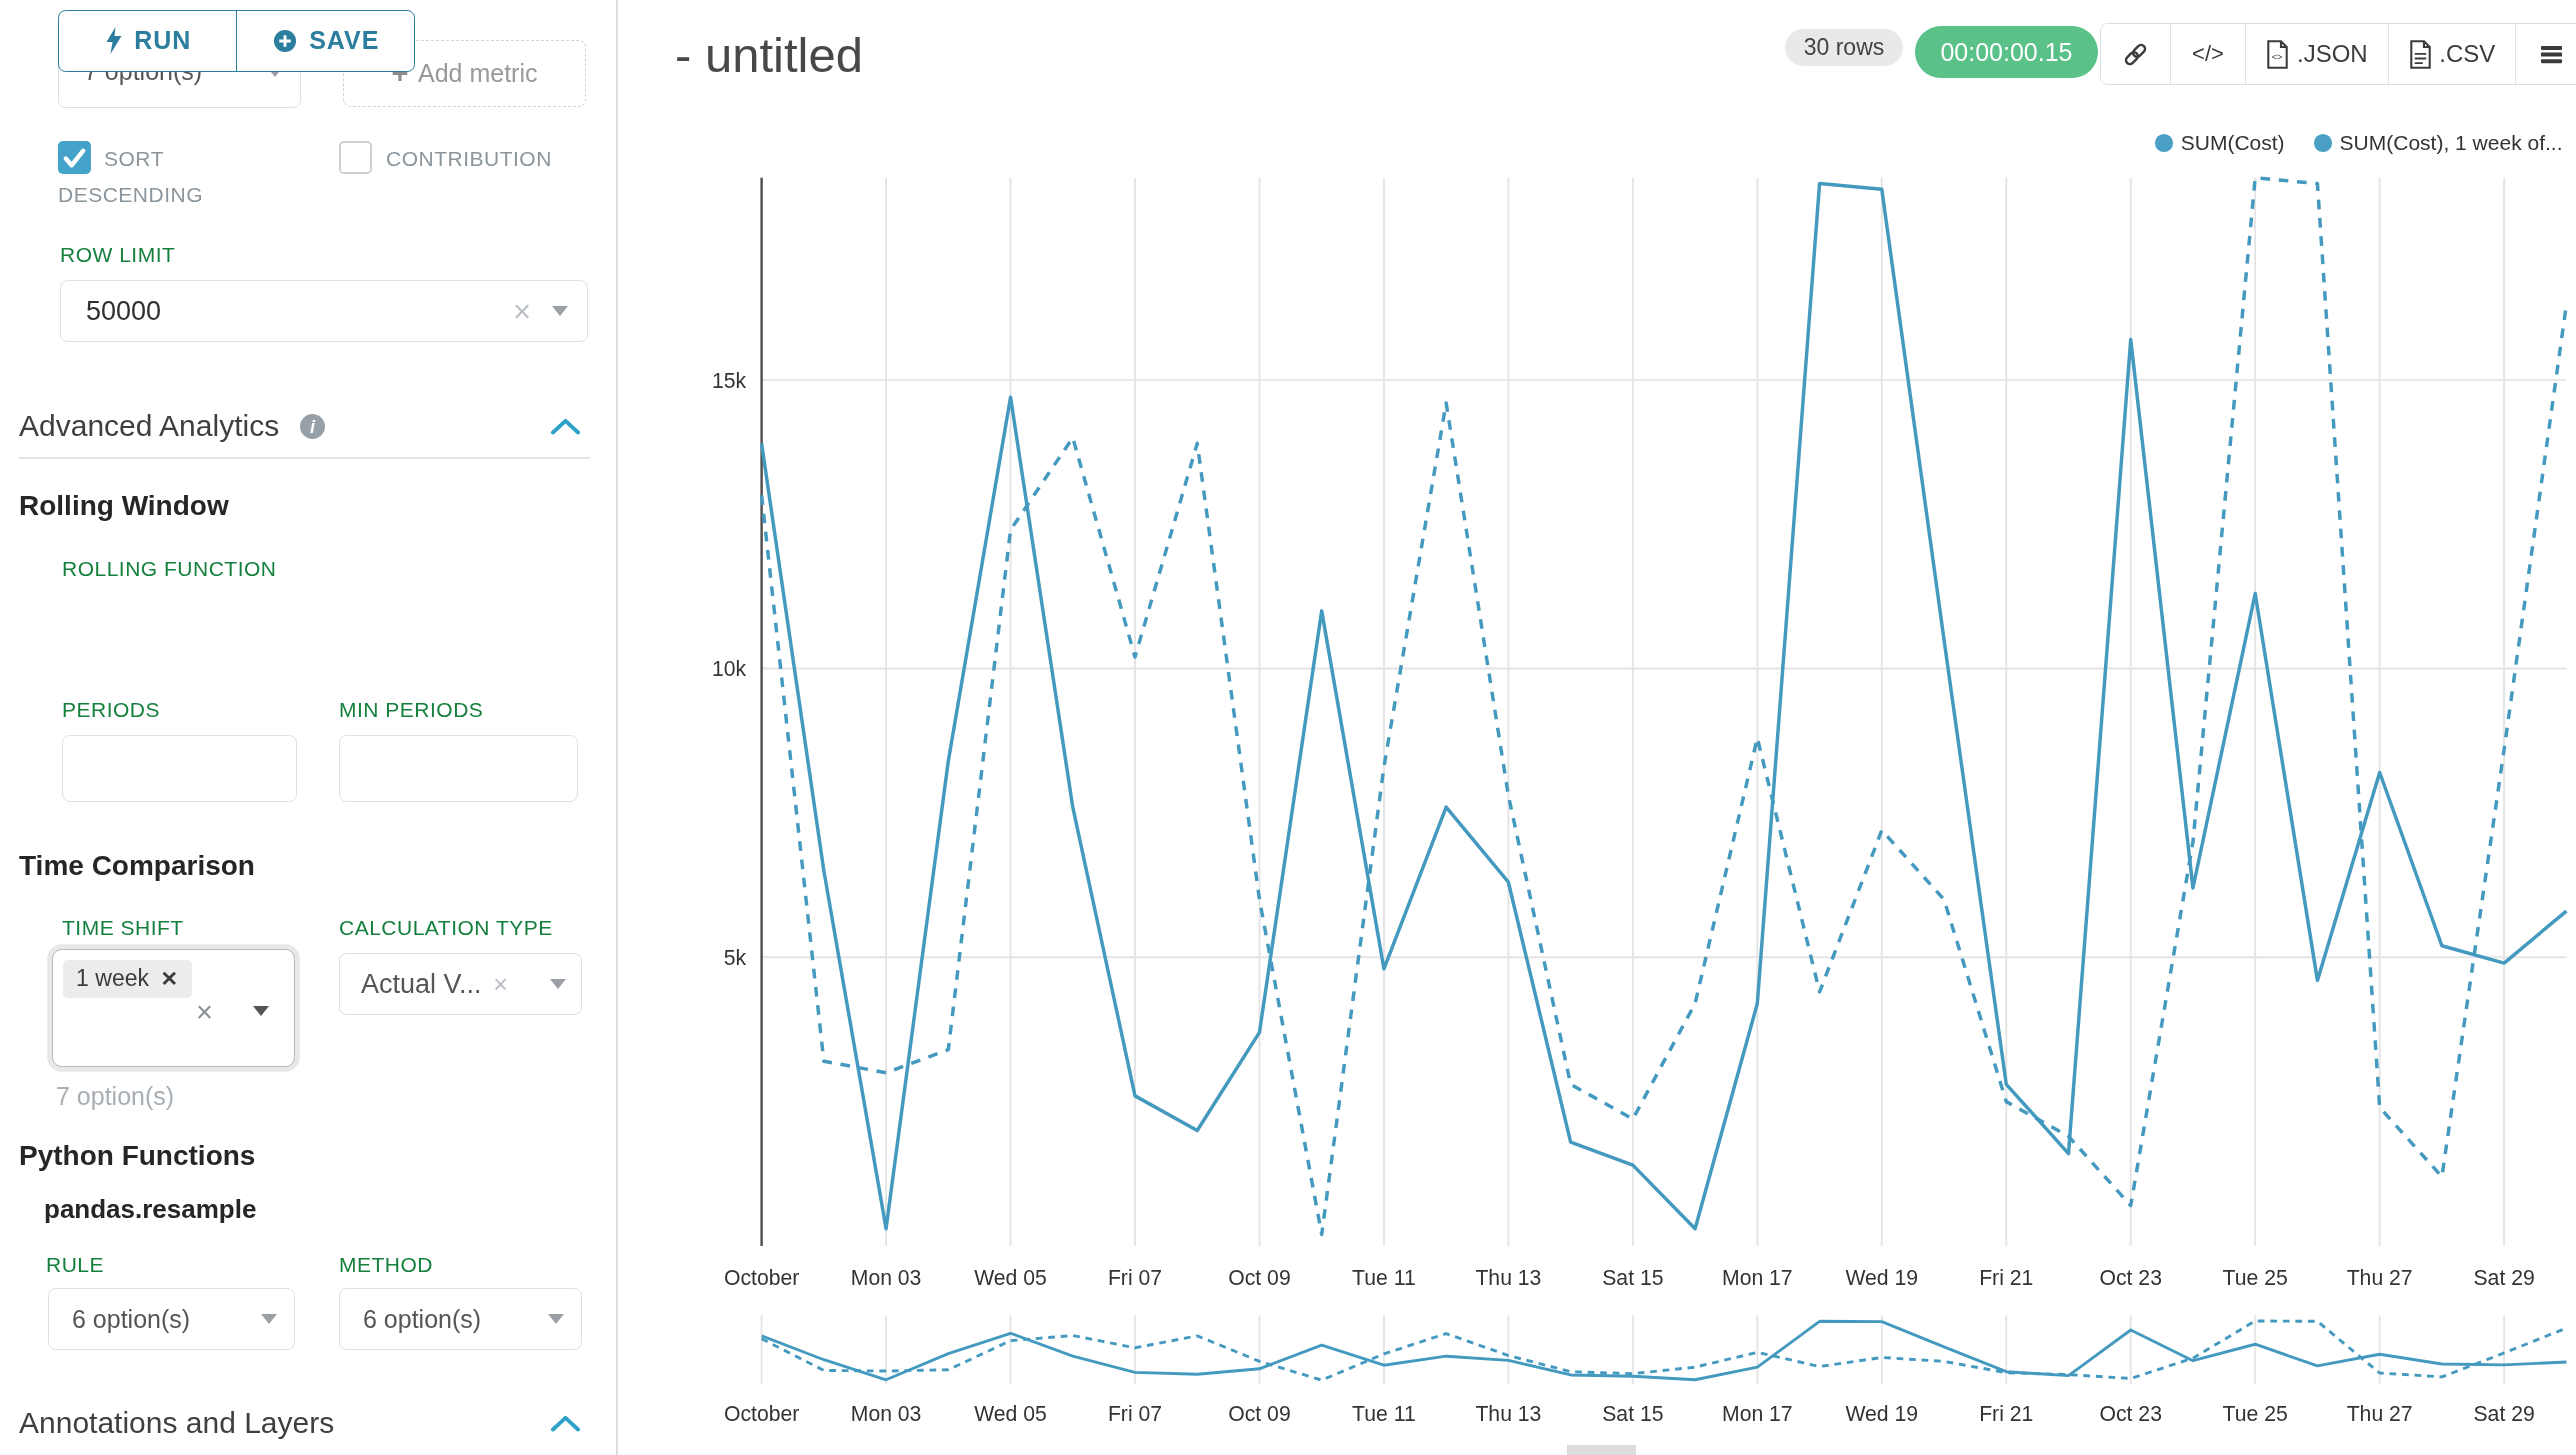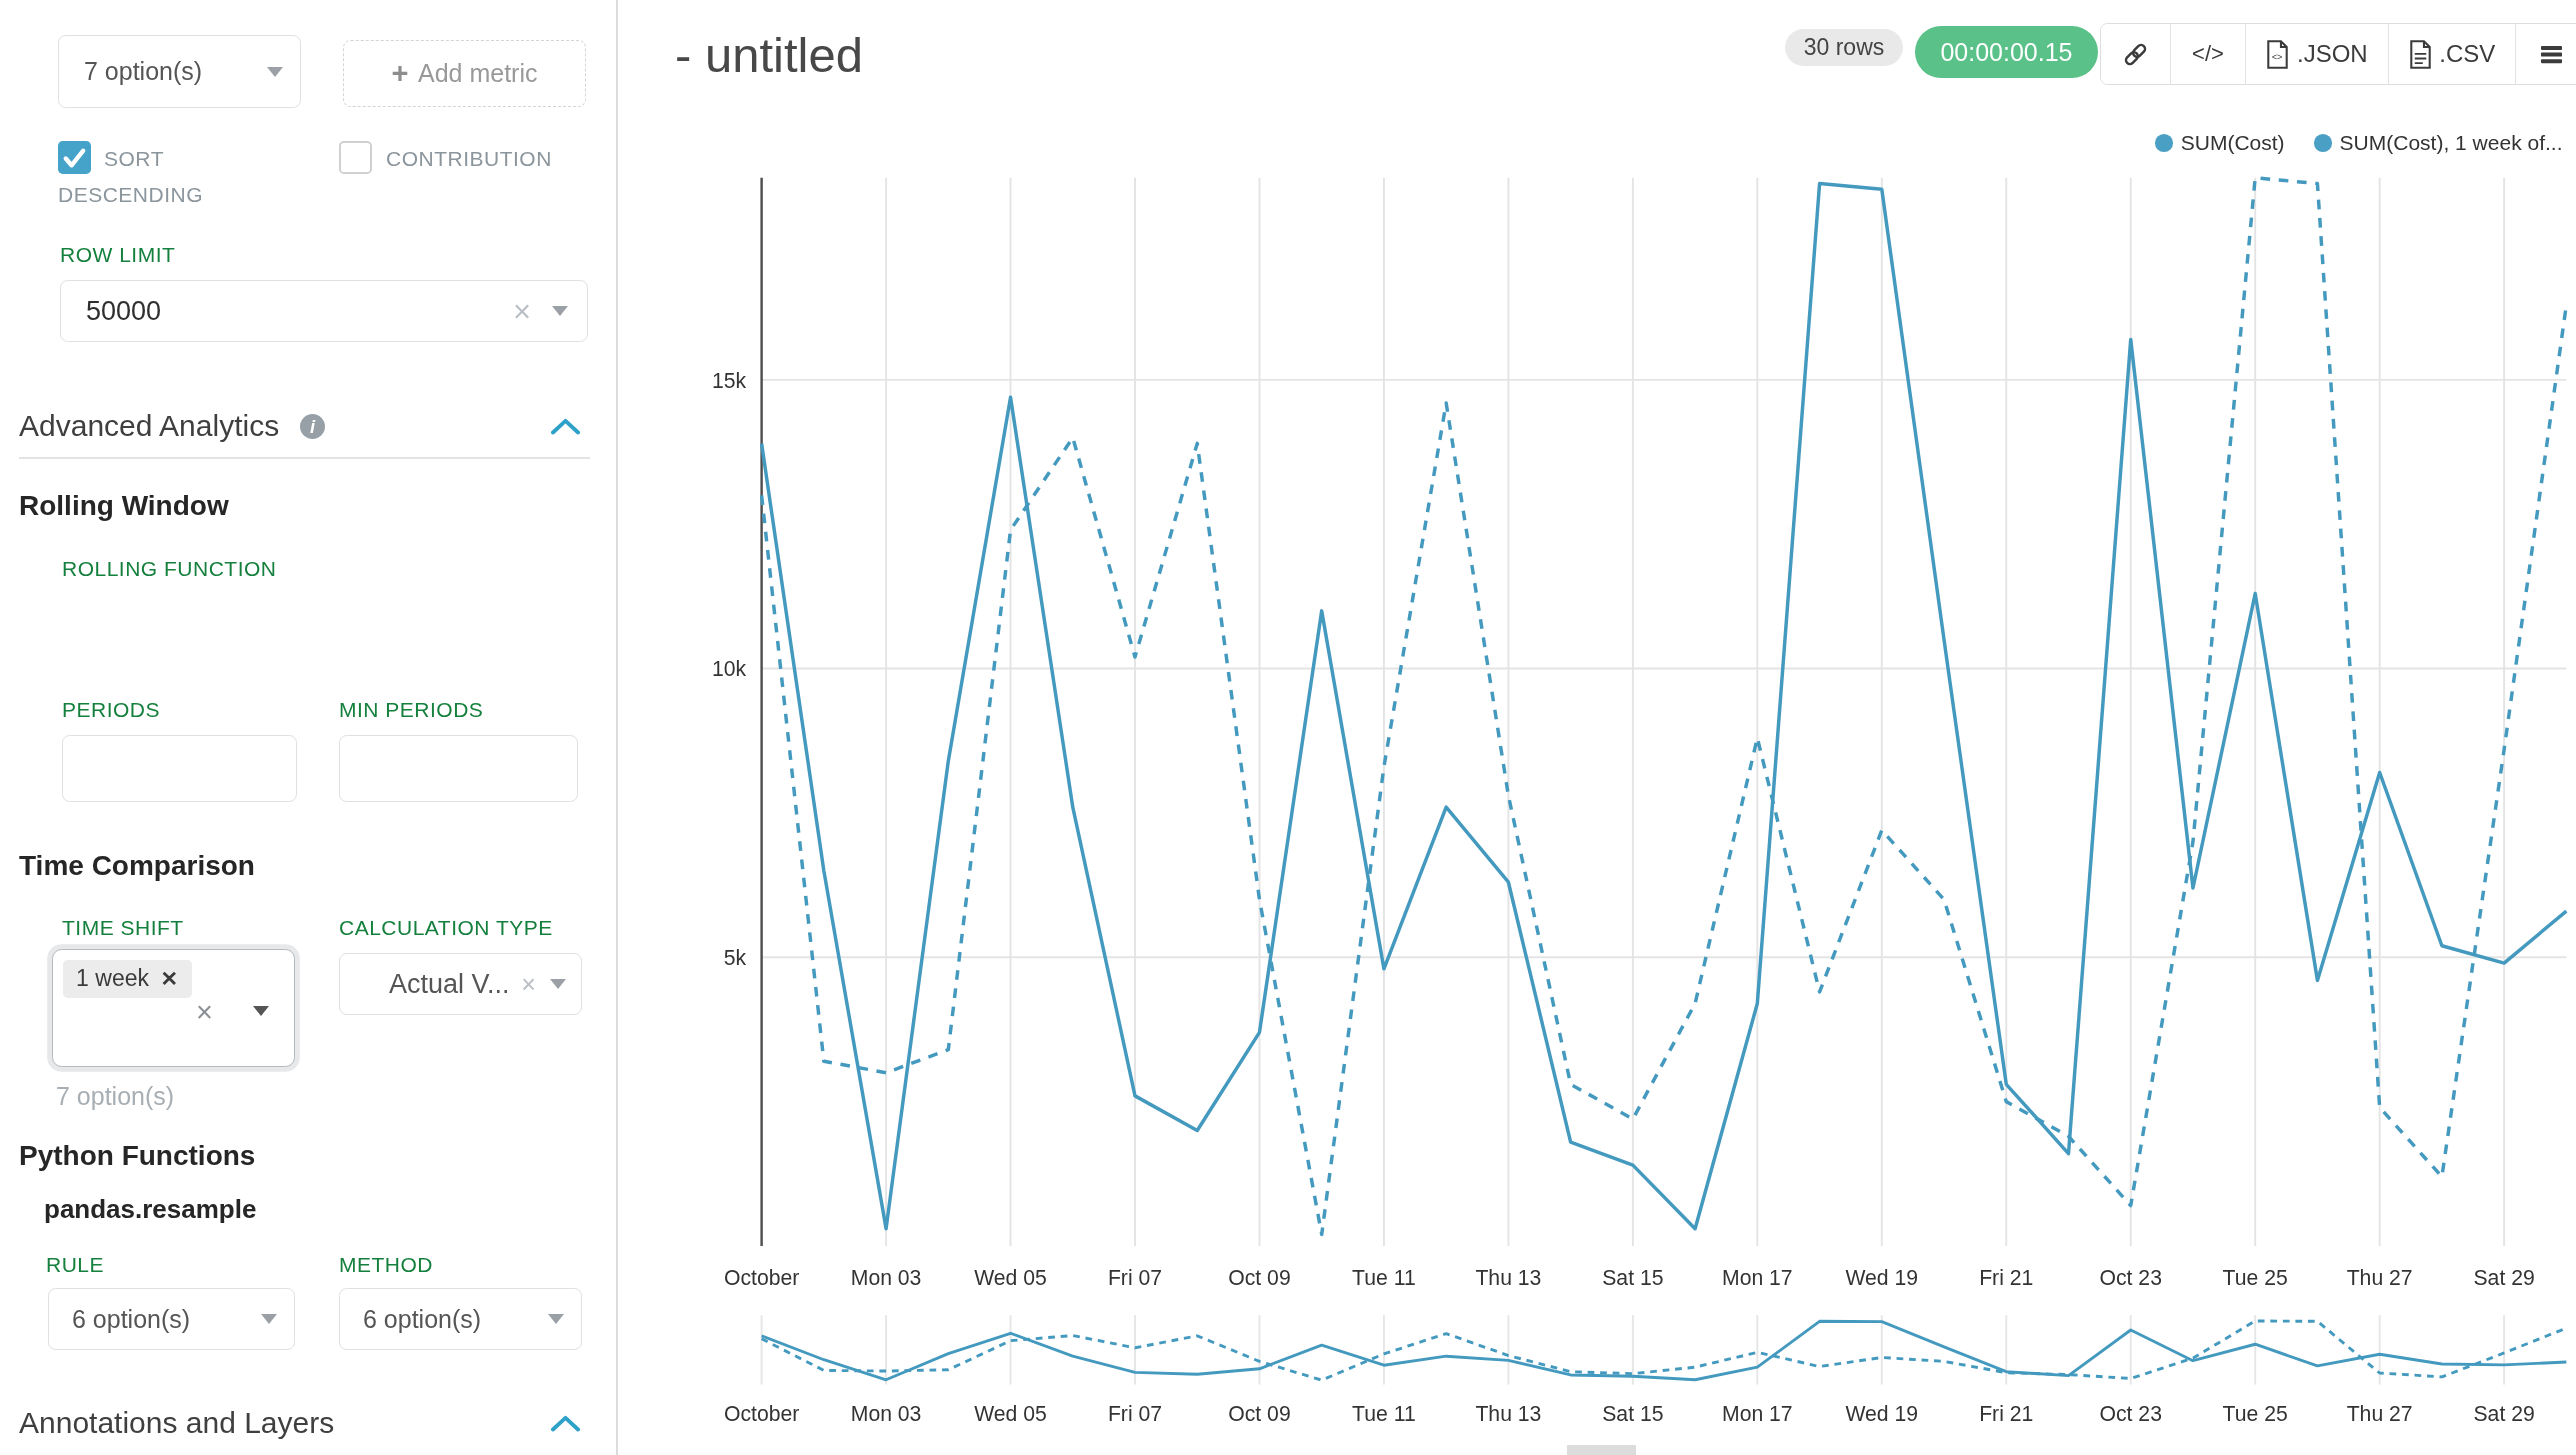--- a/index.html
+++ b/index.html
@@ -101,20 +101,35 @@
 
     <div class="abs select-box" style="left:58px; top:35px; width:243px; height:73px;">
       <span class="val" style="margin-left:25px;">7 option(s)</span>
       <span class="caret-down" style="margin-left:auto; margin-right:17.4px;"></span>
     </div>
     <div class="abs dashed-box" style="left:343px; top:40px; width:243px; height:67px;">
       <span style="font-size:29px; color:#8d8d8d; font-weight:700;">+</span>
       <span>Add metric</span>
     </div>
 
+    <div class="abs btn-group">
+      <div class="half">
+        <svg width="19" height="27" viewBox="0 0 18 27">
+          <path d="M11 0 L2 15 H8 L6 27 L17 9 H10 Z" fill="#2b7e9d"></path>
+        </svg>
+        <span>RUN</span>
+      </div>
+      <div class="half">
+        <svg width="26" height="26" viewBox="0 0 27 27">
+          <circle cx="13.5" cy="13.5" r="11.5" fill="#2b7e9d"></circle>
+          <path d="M13.5 7.5 V19.5 M7.5 13.5 H19.5" stroke="#fff" stroke-width="3"></path>
+        </svg>
+        <span>SAVE</span>
+      </div>
+    </div>
 
     <div class="abs checkbox checked" style="left:58px; top:141px;">
       <svg width="33" height="33" viewBox="0 0 34 34">
         <polyline points="8,18 14,25 26,10" fill="none" stroke="#fff" stroke-width="4.5" stroke-linecap="round" stroke-linejoin="round"></polyline>
       </svg>
     </div>
     <div class="abs cb-label" style="left:104px; top:147px;">SORT</div>
     <div class="abs cb-label" style="left:58px; top:183px;">DESCENDING</div>
 
     <div class="abs checkbox unchecked" style="left:339px; top:141px;"></div>
@@ -153,21 +168,21 @@
     <div class="abs timeshift-box" style="left:52px; top:949px; width:243px; height:118px;">
       <span class="tag" style="position:absolute; left:9.6px; top:9.6px;">
         <span>1 week</span>
         <span class="tag-x">✕</span>
       </span>
       <span style="position:absolute; right:81px; top:46px; color:#8a9096; font-size:29px;">×</span>
       <span class="caret-down" style="position:absolute; right:25px; top:56px; border-top-color:#555;"></span>
     </div>
     <div class="abs hint" style="left:56px; top:1082px;">7 option(s)</div>
 
-    <div class="abs select-box" style="left:339px; top:953px; width:243px; height:62px;padding-left:28px;">
+    <div class="abs select-box" style="left:339px; top:953px; width:243px; height:62px;">
       <span class="val" style="margin-left:21px; font-size:27px;">Actual V...</span>
       <span class="clear-x" style="margin-left:11.6px; font-size:25px;">×</span>
       <span class="caret-down" style="margin-left:auto; margin-right:15.4px;"></span>
     </div>
 
     <div class="abs section-h3" style="left:19px; top:1140px;">Python Functions</div>
     <div class="abs" style="left:44px; top:1194px; font-size:26px; font-weight:600; color:#262626;">pandas.resample</div>
 
     <div class="abs small-label" style="left:46px; top:1253px;">RULE</div>
     <div class="abs small-label" style="left:339px; top:1253px;">METHOD</div>

